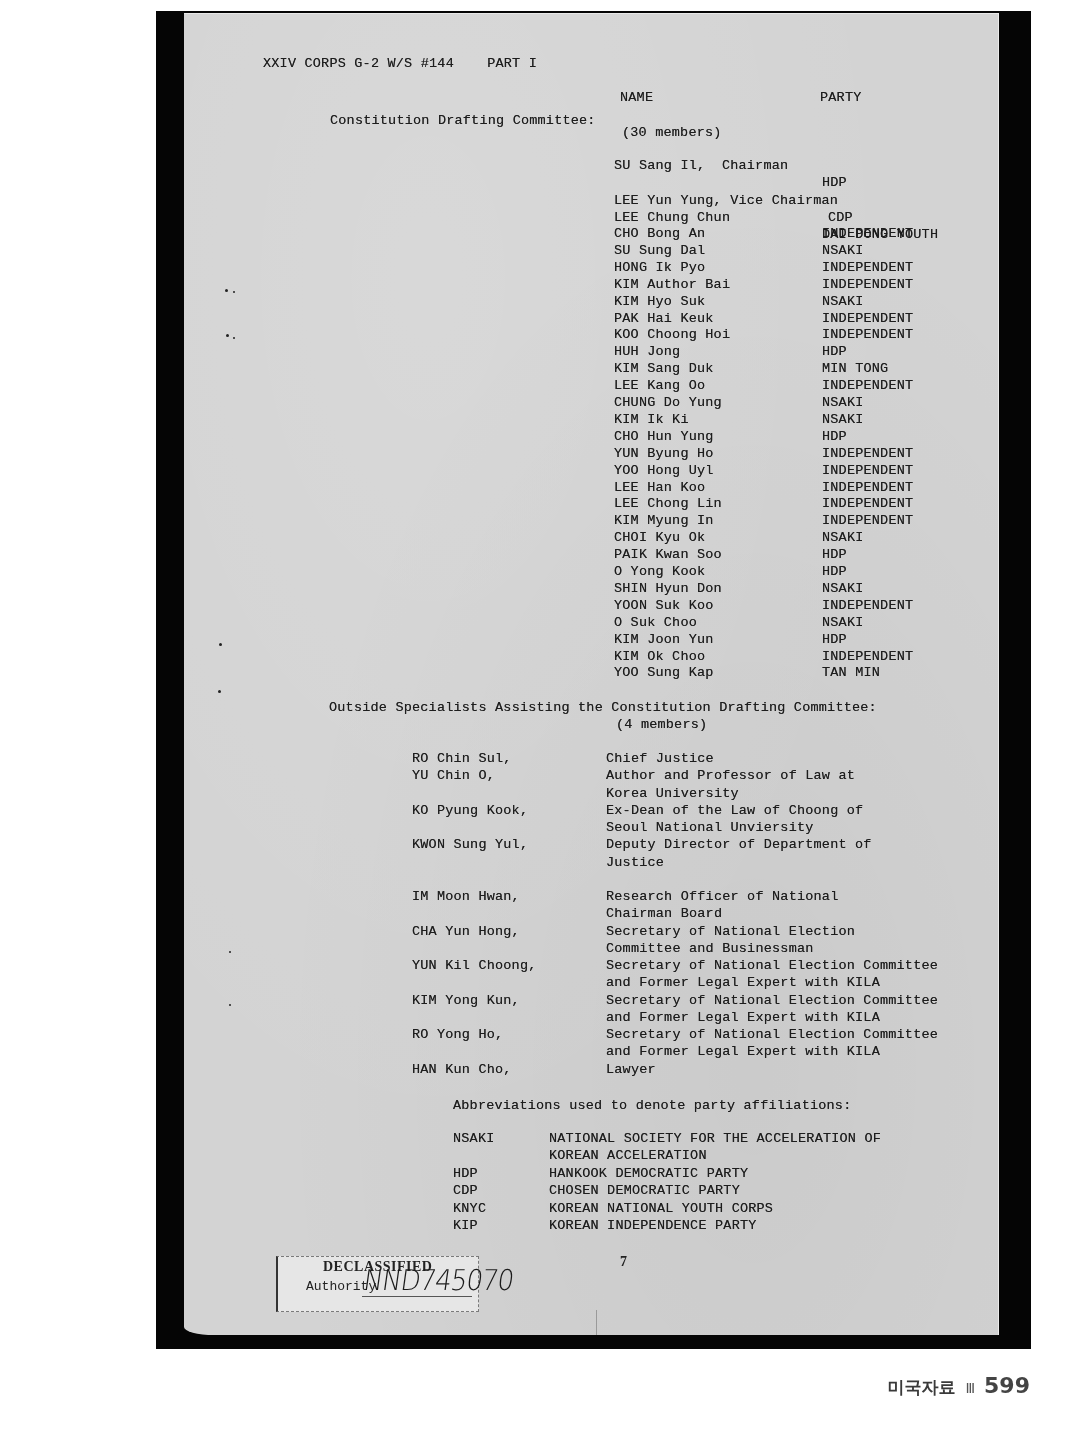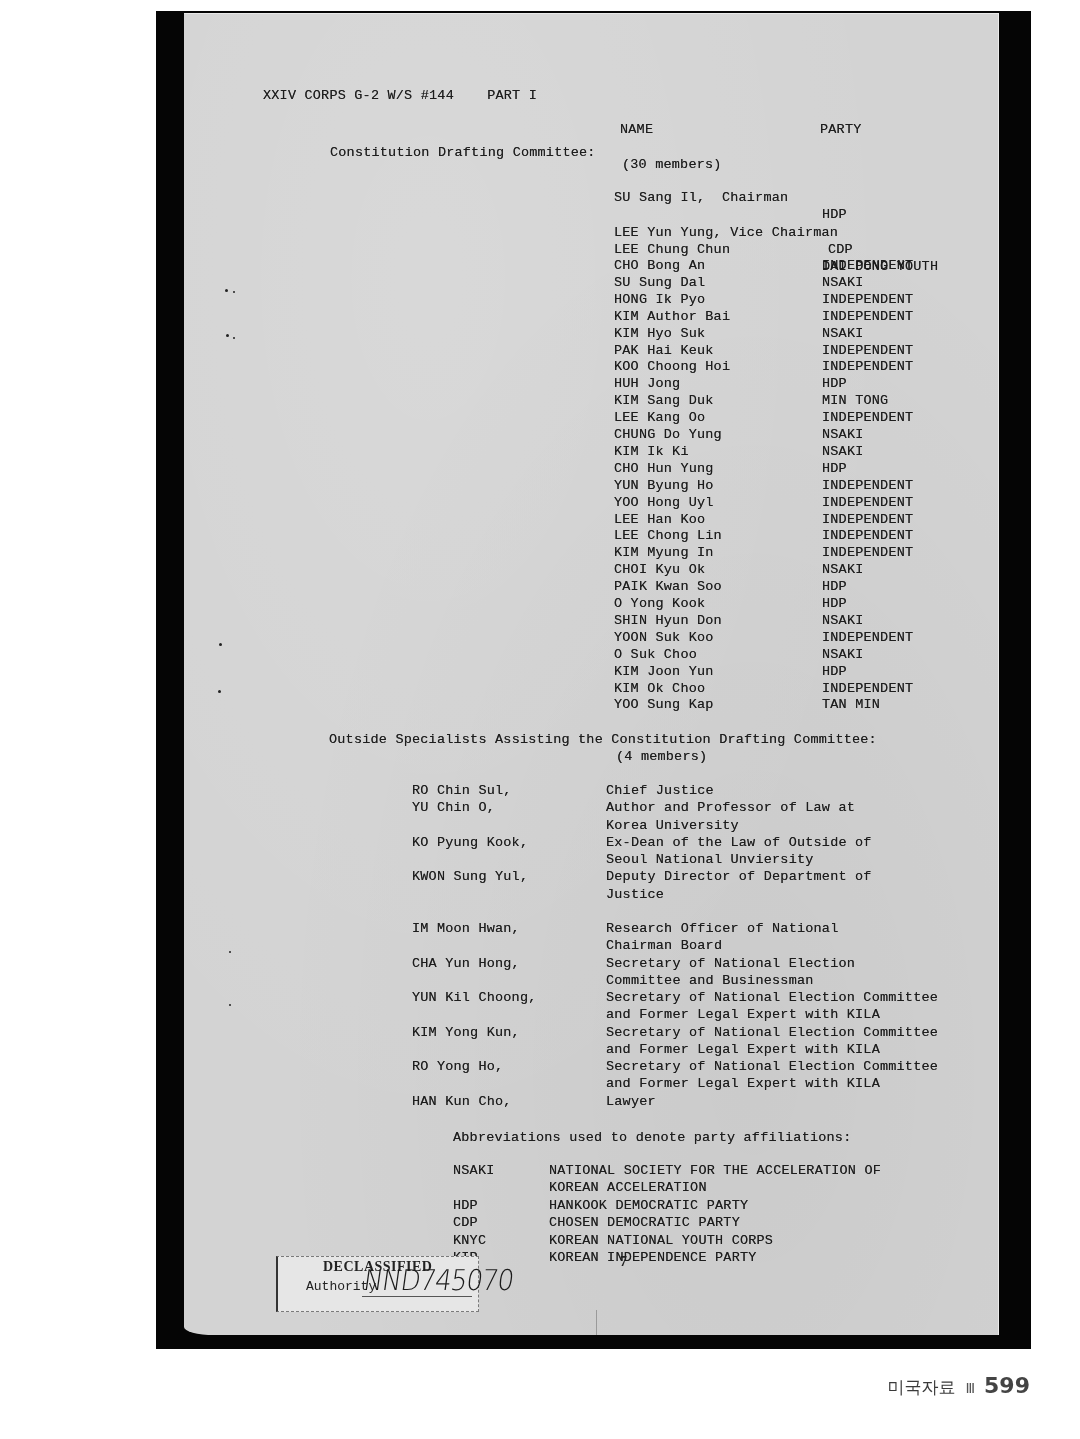--- a/index.html
+++ b/index.html
@@ -21,21 +21,20 @@
     border-bottom-left-radius: 30px 8px;
   }
   .fold-line {
     position: absolute; left: 596px; top: 1310px; width: 1px; height: 25px; background: #9a9a9a;
   }
 
   .type {
     position: absolute; color: #1d1d1d; font-size: 13.5px; line-height: 17px;
     white-space: pre; letter-spacing: 0.2px;
     text-shadow: 0 0 0.5px rgba(0,0,0,0.6);
-    margin-top: 32px;
   }
   .u { text-underline-offset: 2px; }
 
   .row { position: absolute; height: 17px; }
   .row .name { position: absolute; left: 0; }
   .row .party { position: absolute; left: 208px; }
 
   .spec { position: absolute; left: 412px; }
   .spec .sname { position: absolute; left: 0; }
   .spec .srole { position: absolute; left: 194px; }
@@ -68,21 +67,21 @@
 
   .page-num {
     position: absolute; left: 620px; top: 1254px; font-family: "Liberation Serif", serif;
     font-size: 14px; font-weight: bold; color: #222;
   }
 
   .footer {
     position: absolute; right: 50px; top: 1373px; height: 26px;
     font-family: "DejaVu Sans", sans-serif; color: #444; display: flex; align-items: baseline; gap: 10px;
   }
-  .footer .label { font-size: 17px; color: #3a3a3a; }
+  .footer .label { font-size: 17px; color: #3a3a3a; font-weight: bold; }
   .footer .sep { font-size: 14px; color: #555; letter-spacing: -1px; }
   .footer .num { font-size: 22px; font-weight: bold; color: #444; }
 </style>
 </head>
 <body>
 
 <div class="frame"></div>
 <div class="paper"></div>
 <div class="fold-line"></div>
 
@@ -143,21 +142,21 @@
     <div class="row type" style="left: 614px; top: 630.6px;"><span class="name">KIM Joon Yun</span><span class="party">HDP</span></div>
     <div class="row type" style="left: 614px; top: 647.5px;"><span class="name">KIM Ok Choo</span><span class="party">INDEPENDENT</span></div>
     <div class="row type" style="left: 614px; top: 664.4px;"><span class="name">YOO Sung Kap</span><span class="party">TAN MIN</span></div>
   </div>
 
 <div class="type" style="left:329px;top:699px">Outside Specialists Assisting the Constitution Drafting Committee:</div>
 <div class="type" style="left:616px;top:716px">(4 members)</div>
 <div id="specialists-list">
     <div class="spec type" style="top: 750px;"><span class="sname">RO Chin Sul,</span><span class="srole" style="top:0px">Chief Justice</span></div>
     <div class="spec type" style="top: 767.25px;"><span class="sname">YU Chin O,</span><span class="srole" style="top:0px">Author and Professor of Law at</span><span class="srole" style="top:17.25px">Korea University</span></div>
-    <div class="spec type" style="top: 801.75px;"><span class="sname">KO Pyung Kook,</span><span class="srole" style="top:0px">Ex-Dean of the Law of Outside of</span><span class="srole" style="top:17.25px">Seoul National Unviersity</span></div>
+    <div class="spec type" style="top: 801.75px;"><span class="sname">KO Pyung Kook,</span><span class="srole" style="top:0px">Ex-Dean of the Law of Choong of</span><span class="srole" style="top:17.25px">Seoul National Unviersity</span></div>
     <div class="spec type" style="top: 836.25px;"><span class="sname">KWON Sung Yul,</span><span class="srole" style="top:0px">Deputy Director of Department of</span><span class="srole" style="top:17.25px">Justice</span></div>
     <div class="spec type" style="top: 888px;"><span class="sname">IM Moon Hwan,</span><span class="srole" style="top:0px">Research Officer of National</span><span class="srole" style="top:17.25px">Chairman Board</span></div>
     <div class="spec type" style="top: 922.5px;"><span class="sname">CHA Yun Hong,</span><span class="srole" style="top:0px">Secretary of National Election</span><span class="srole" style="top:17.25px">Committee and Businessman</span></div>
     <div class="spec type" style="top: 957px;"><span class="sname">YUN Kil Choong,</span><span class="srole" style="top:0px">Secretary of National Election Committee</span><span class="srole" style="top:17.25px">and Former Legal Expert with KILA</span></div>
     <div class="spec type" style="top: 991.5px;"><span class="sname">KIM Yong Kun,</span><span class="srole" style="top:0px">Secretary of National Election Committee</span><span class="srole" style="top:17.25px">and Former Legal Expert with KILA</span></div>
     <div class="spec type" style="top: 1026px;"><span class="sname">RO Yong Ho,</span><span class="srole" style="top:0px">Secretary of National Election Committee</span><span class="srole" style="top:17.25px">and Former Legal Expert with KILA</span></div>
     <div class="spec type" style="top: 1060.5px;"><span class="sname">HAN Kun Cho,</span><span class="srole" style="top:0px">Lawyer</span></div>
   </div>
 
 <div class="type u" style="left:453px;top:1097px">Abbreviations used to denote party affiliations:</div>

